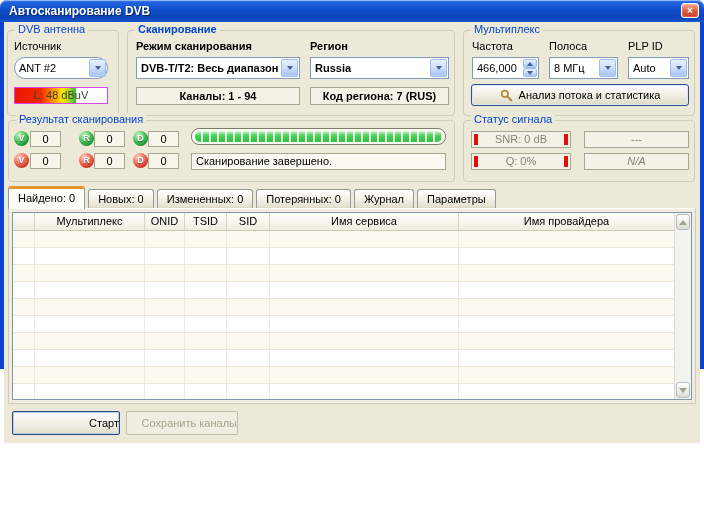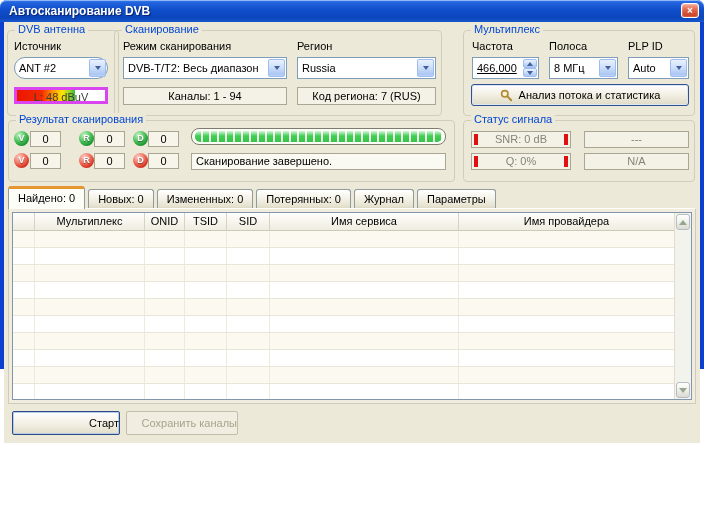--- a/index.html
+++ b/index.html
@@ -27,36 +27,36 @@
   .lbl { position:absolute; color:#000; font-size:11px; white-space:nowrap; }
 
   
   .combo { position:absolute; height:22px; border:1px solid #7f9db9; background:#fff; display:flex; align-items:stretch; }
   .combo-text { flex:1; line-height:20px; padding-left:4px; overflow:hidden; white-space:nowrap; }
   .combo-btn { width:17px; margin:1px; border:1px solid #9ebcf0; border-radius:2px;
     background:linear-gradient(180deg,#e9f1fd,#cfe0fb 45%,#aac7f2 90%,#c0d6f8);
     display:flex; align-items:center; justify-content:center; cursor:pointer; }
   .chev { width:0; height:0; border-left:3px solid transparent; border-right:3px solid transparent; border-top:4px solid #43609c; }
   .spin-field { position:absolute; height:22px; border:1px solid #7f9db9; background:#fff; display:flex; }
-  .spin-text { flex:1; line-height:20px; padding-left:4px;text-decoration:underline; }
+  .spin-text { flex:1; line-height:20px; padding-left:4px; }
   .spin-btns { width:16px; display:flex; flex-direction:column; justify-content:space-between; padding:1px; }
   .spin-b { height:9px; border:1px solid #9ebcf0; border-radius:2px;
     background:linear-gradient(180deg,#e9f1fd,#cfe0fb 45%,#aac7f2 90%,#c0d6f8);
     display:flex; align-items:center; justify-content:center; cursor:pointer; }
   .tri-up { width:0; height:0; border-left:3px solid transparent; border-right:3px solid transparent; border-bottom:4px solid #43609c; }
   .tri-dn { width:0; height:0; border-left:3px solid transparent; border-right:3px solid transparent; border-top:4px solid #43609c; }
 
   
   .sunken { position:absolute; border:1px solid #a9a693; background:#f4f2e6; text-align:center; color:#000; }
   .sunken.gray { color:#85847a; }
   .redbar { position:absolute; top:2px; bottom:2px; width:4px; background:#e01010; }
   .redbar.l { left:2px; } .redbar.r { right:2px; }
 
   
-  .level { position:absolute; left:6px; top:56px; width:94px; height:17px; border:3px solid #d946ef; background:#fff; }
+  .level { position:absolute; left:6px; top:56px; width:94px; height:17px; border:1px solid #d946ef; background:#fff; }
   .level-fill { position:absolute; left:0; top:0; bottom:0; width:66%;
     background:linear-gradient(90deg,#ee1500 0%,#f02a00 42%,#ff8a00 60%,#ffe600 78%,#9ed426 90%,#2fbf3a 100%); }
   .level-text { position:absolute; left:0; right:0; top:0; line-height:15px; text-align:center; color:#3c3c34; }
 
   
   .ball { position:absolute; width:15px; height:15px; border-radius:50%; color:#fff; font-weight:bold; font-size:9px;
     line-height:15px; text-align:center; text-shadow:0 1px 1px rgba(0,0,0,.45); }
   .ball.ok   { background:radial-gradient(circle at 35% 28%, #c8f5c8, #49c159 45%, #118a28 80%, #0a6d1d); }
   .ball.fail { background:radial-gradient(circle at 35% 28%, #ffd0c8, #ef6c5a 45%, #cc2312 80%, #a81505); }
   .ind-val { position:absolute; width:31px; height:16px; line-height:14px; text-align:center;
@@ -132,21 +132,21 @@
           <span class="combo-btn">
               <span class="chev"></span>
             </span>
         </div>
         <div class="level">
           <div class="level-fill"></div>
           <span class="level-text">L: 48 dBuV</span>
         </div>
       </div>
 
-      <div class="group" style="left:110px; top:8px; width:328px; height:86px;">
+      <div class="group" style="left:123px; top:8px; width:328px; height:86px;font-weight:bold;">
         <span class="group-title">Сканирование</span>
         <span class="lbl" style="left:8px; top:9px;">Режим сканирования</span>
         <div class="combo" style="left:8px; top:26px; width:164px;">
           <span class="combo-text">DVB-T/T2: Весь диапазон</span>
           <span class="combo-btn">
               <span class="chev"></span>
             </span>
         </div>
         <span class="lbl" style="left:182px; top:9px;">Регион</span>
         <div class="combo" style="left:182px; top:26px; width:139px;">
@@ -225,21 +225,21 @@
           <span class="redbar l"></span>
           <span>SNR: 0 dB</span>
           <span class="redbar r"></span>
         </div>
         <div class="sunken gray" style="left:120px; top:10px; width:105px; height:17px; line-height:15px;">---</div>
         <div class="sunken gray" style="left:7px; top:32px; width:100px; height:17px; line-height:15px;">
           <span class="redbar l"></span>
           <span>Q: 0%</span>
           <span class="redbar r"></span>
         </div>
-        <div class="sunken gray" style="left:120px; top:32px; width:105px; height:17px; line-height:15px;">N/A</div>
+        <div class="sunken gray" style="left:120px; top:32px; width:105px; height:17px; line-height:15px;font-style:italic;">N/A</div>
       </div>
 
       <div class="tabs">
         <div class="tab active">Найдено: 0</div>
         <div class="tab">Новых: 0</div>
         <div class="tab">Измененных: 0</div>
         <div class="tab">Потерянных: 0</div>
         <div class="tab">Журнал</div>
         <div class="tab">Параметры</div>
       </div>

